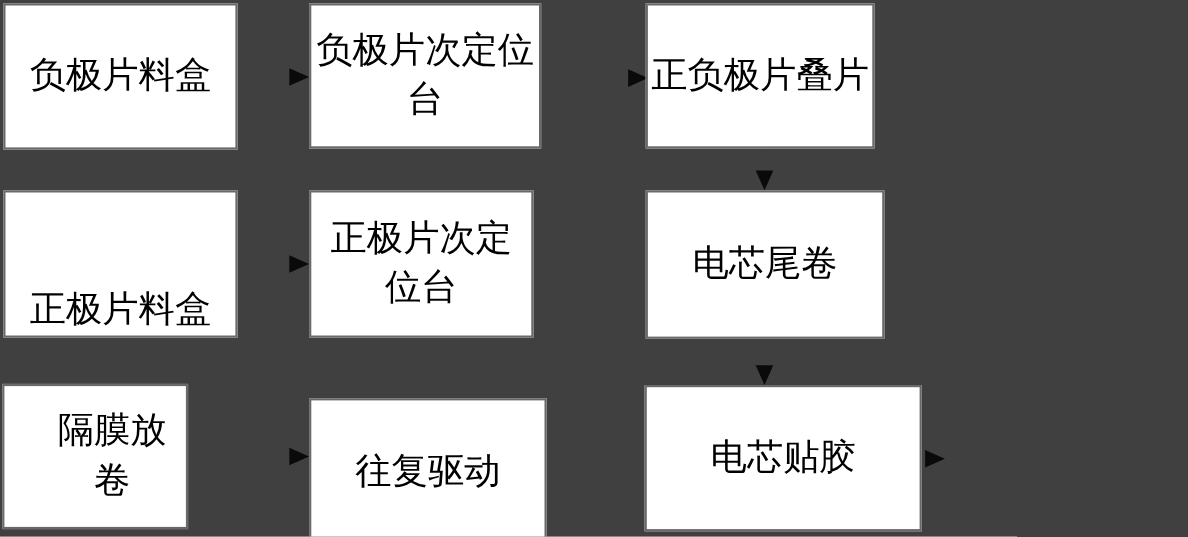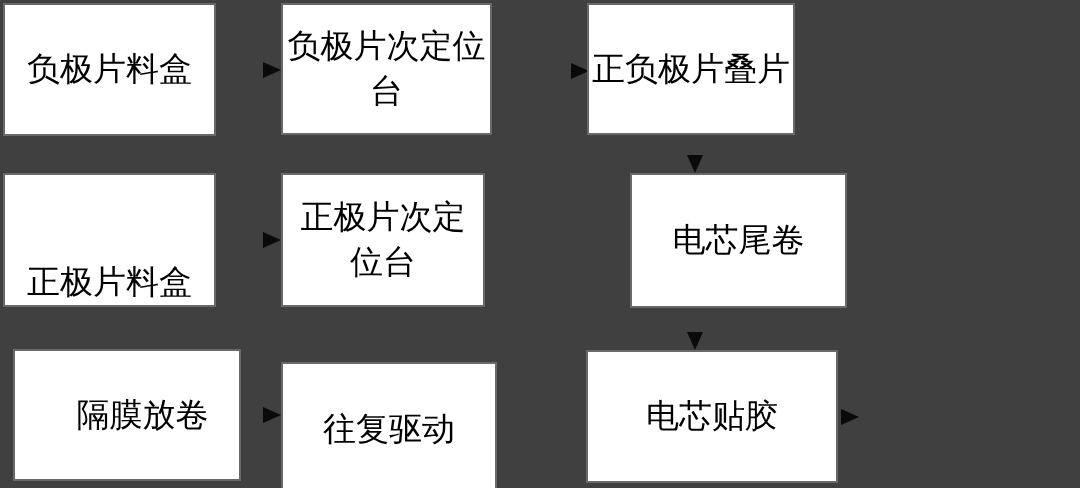--- a/index.html
+++ b/index.html
@@ -38,24 +38,24 @@
   }
   .node span {
     display: inline-block;
     padding: 0 2px;
   }
   
   .n-neg-magazine    { left: 3px;   top: 3px;   width: 213px; height: 133px; }
   .n-neg-positioning { left: 281px; top: 3px;   width: 211px; height: 132px; text-align: center; }
   .n-pos-magazine    { left: 3px;   top: 173px; width: 213px; height: 134px; align-items: flex-end; }
   .n-pos-positioning { left: 281px; top: 173px; width: 204px; height: 134px; }
-  .n-separator       { left: 13px;   top: 349px; width: 228px; height: 132px; padding-left: 31px; }
+  .n-separator       { left: 2px;   top: 349px; width: 169px; height: 132px; padding-left: 31px; }
   .n-reciprocating   { left: 281px; top: 362px; width: 216px; height: 134px; }
   .n-stacking        { left: 587px; top: 3px;   width: 208px; height: 132px; }
-  .n-tail-winding    { left: 587px; top: 173px; width: 217px; height: 135px; margin-left: 43px; }
+  .n-tail-winding    { left: 587px; top: 173px; width: 217px; height: 135px; }
   .n-taping          { left: 586px; top: 350px; width: 252px; height: 133px; }
   .n-unloading       { left: 859px; top: 350px; width: 214px; height: 132px; }
 </style>
 </head>
 <body>
 
 <div class="canvas">
 
   <svg class="connector-layer" width="1080" height="488" viewBox="0 0 1080 488" stroke="#404040" stroke-width="2" fill="none">
 

